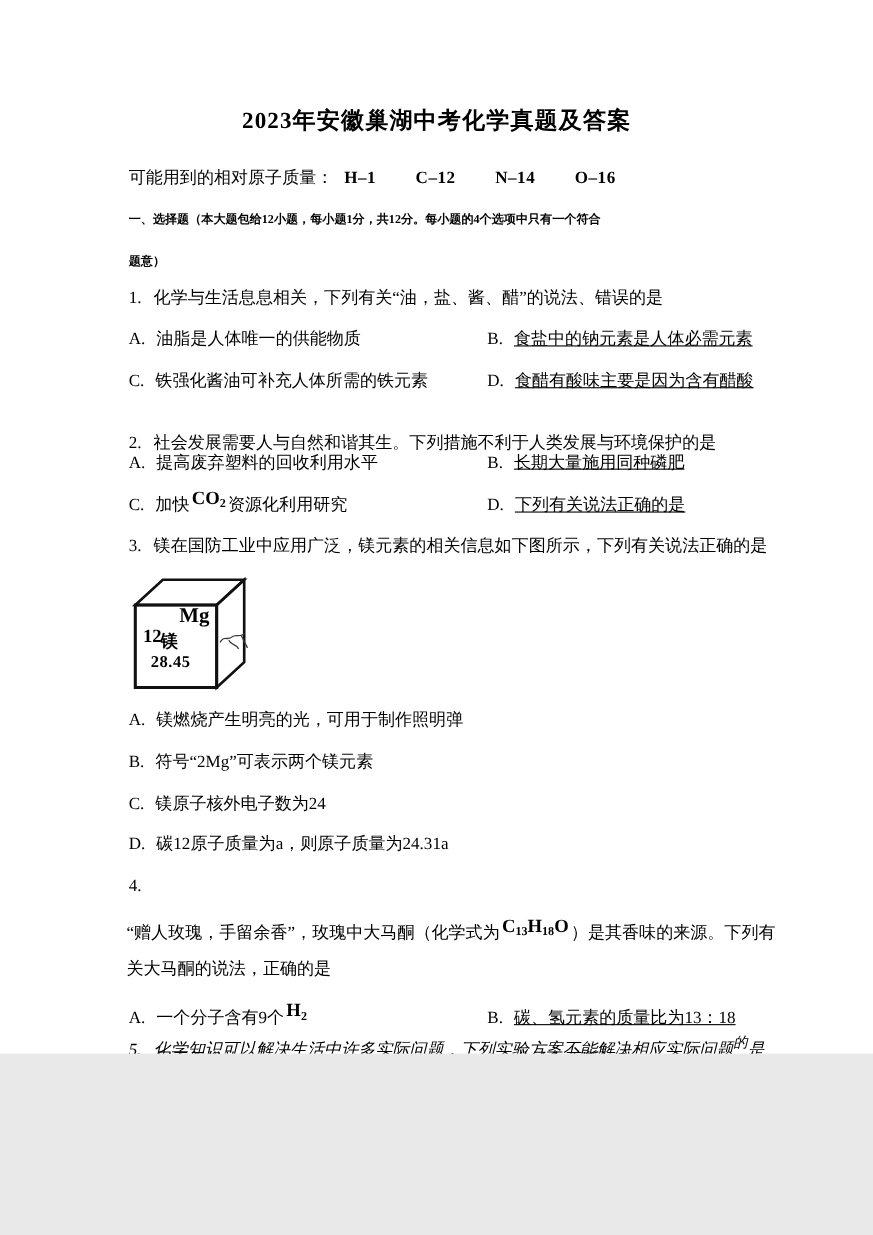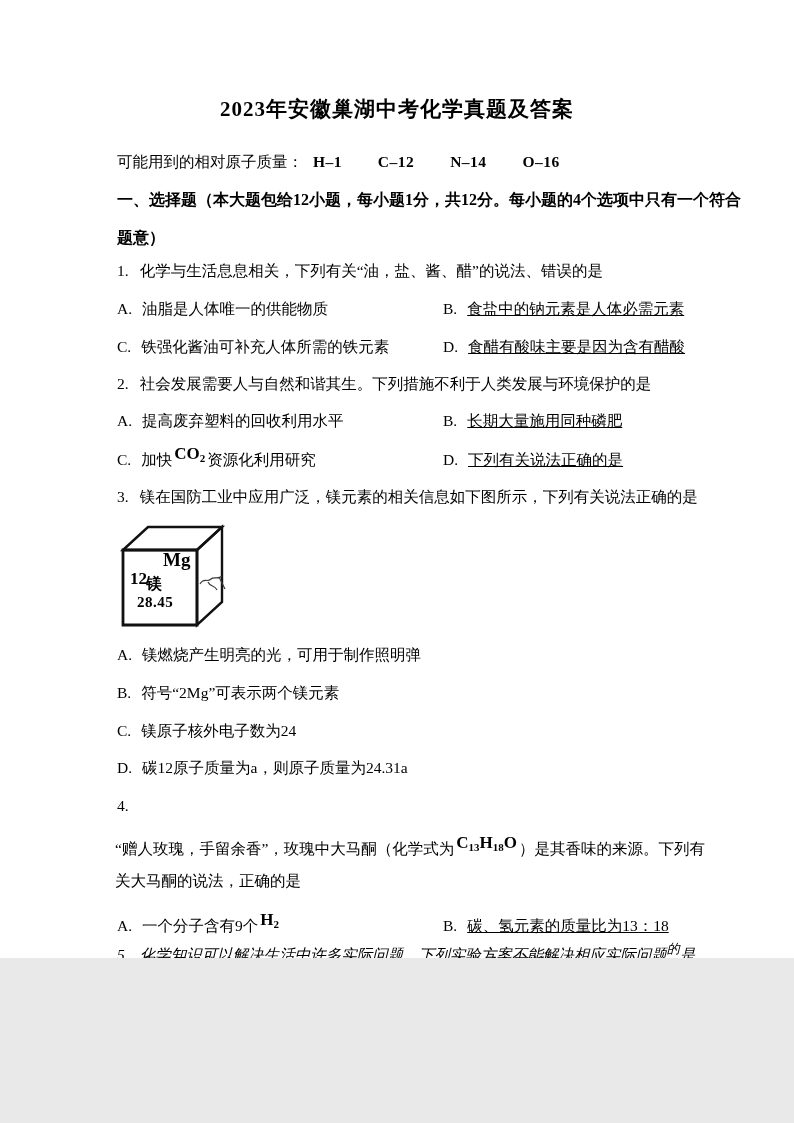--- a/index.html
+++ b/index.html
@@ -10,21 +10,21 @@
     overflow:hidden;
   }
   .line { position:absolute; left:117px; white-space:nowrap; font-size:15.5px; line-height:22px; }
   .bold { font-weight:700; }
   .title {
     position:absolute; top:95px; left:0; width:100%; text-align:center;
     font-size:21px; font-weight:700; letter-spacing:1px;
   }
   .masses-label { font-weight:400; margin-right:6px; }
   .mass-item { font-weight:700; margin-right:32px; letter-spacing:0.5px; }
-  .section-heading { font-size:16px; }
+  .section-heading { font-size:11px; }
   .qnum { display:inline-block; margin-right:11px; }
   .row { position:absolute; left:117px; width:600px; height:22px; font-size:15.5px; line-height:22px; }
   .colA { position:absolute; left:0; top:0; white-space:nowrap; }
   .colB { position:absolute; left:326px; top:0; white-space:nowrap;text-decoration:underline; }
   .optlabel { display:inline-block; margin-right:10px; }
   
   .chem {
     display:inline-block; transform:translateY(-6px);
     font-weight:700; font-size:17px; line-height:1;
     font-family:"Liberation Serif", serif;
@@ -72,21 +72,21 @@
   </div>
   <div class="row" style="top:336px;">
     <span class="colA">
       <span class="optlabel">C.</span><span>铁强化酱油可补充人体所需的铁元素</span>
     </span>
     <span class="colB">
       <span class="optlabel">D.</span><span>食醋有酸味主要是因为含有醋酸</span>
     </span>
   </div>
 
-  <div class="line" style="top:373px;">
+  <div class="line" style="top:392px;">
     <span class="qnum">2.</span><span>社会发展需要人与自然和谐其生。下列措施不利于人类发展与环境保护的是</span>
   </div>
   <div class="row" style="top:410px;">
     <span class="colA">
       <span class="optlabel">A.</span><span>提高废弃塑料的回收利用水平</span>
     </span>
     <span class="colB">
       <span class="optlabel">B.</span><span>长期大量施用同种磷肥</span>
     </span>
   </div>

